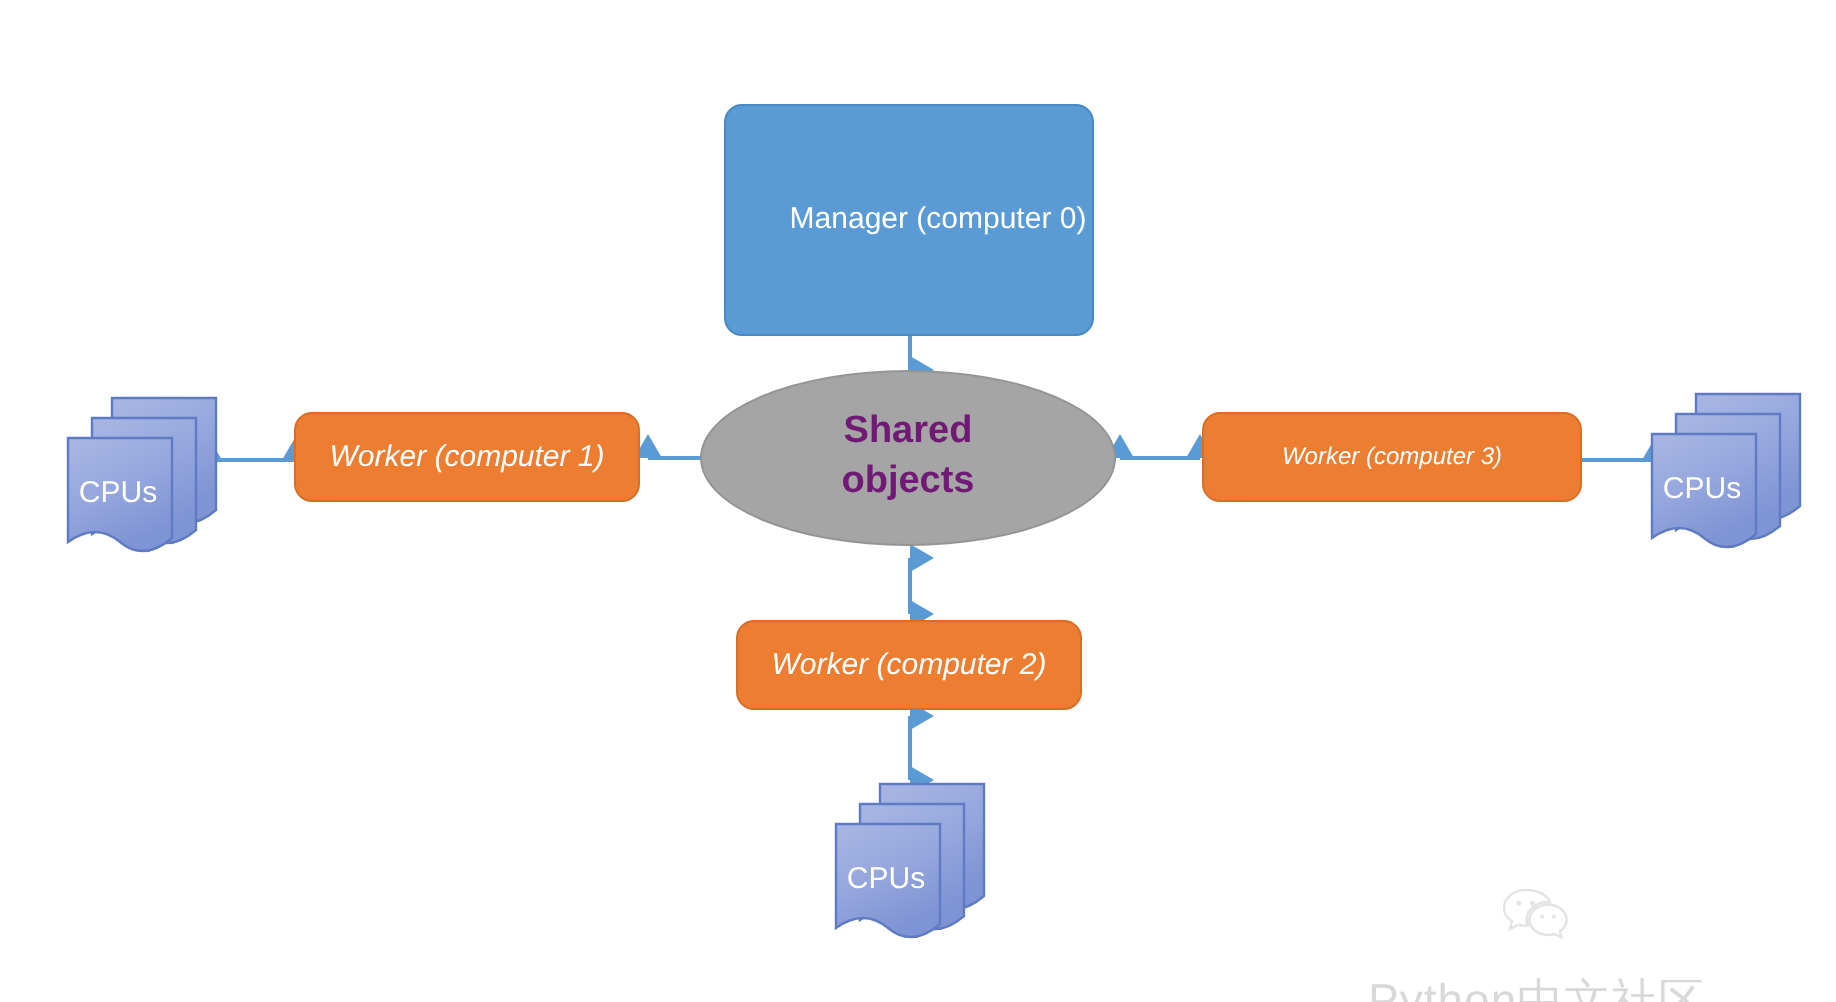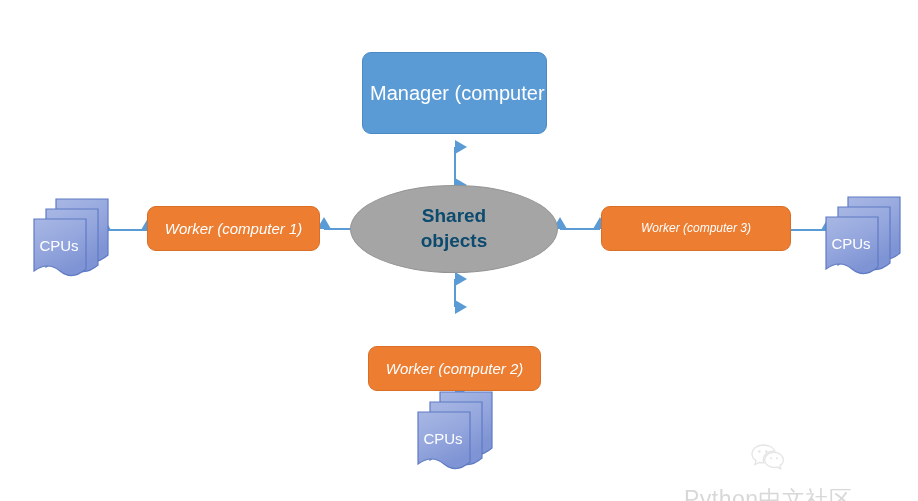--- a/index.html
+++ b/index.html
@@ -49,21 +49,21 @@
   
   .ellipse {
     position: absolute;
     box-sizing: border-box;
     background: #A5A5A5;
     border: 1px solid #949494;
     border-radius: 50%;
     display: flex;
     align-items: center;
     justify-content: center;
-    color: #0c4a6e;
+    color: #701a75;
     font-weight: bold;
     text-align: center;
     line-height: 1.30;
   }
 
   
   .docstack {
     position: absolute;
   }
   .docstack svg {
@@ -155,29 +155,29 @@
       <line x1="6" y1="8" x2="56" y2="8" stroke="#5B9BD5" stroke-width="2" marker-start="url(#ah-h)" marker-end="url(#ah-h)"></line>
     </svg>
   </div>
 
   <div class="conn" style="left:447px; top:352px;">
     <svg width="16" height="44" viewBox="0 0 16 44">
       <line x1="8" y1="6" x2="8" y2="38" stroke="#5B9BD5" stroke-width="2" marker-start="url(#ah-up)" marker-end="url(#ah-dn)"></line>
     </svg>
   </div>
 
-  <div class="node rect blue" style="left:362px; top:52px; width:185px; height:82px; font-size:20px;padding-left:29px;">
+  <div class="node rect blue" style="left:362px; top:52px; width:185px; height:116px; font-size:15px;padding-left:29px;">
     <span class="node-label">Manager (computer 0)</span>
   </div>
 
   <div class="node rect orange" style="left:147px; top:206px; width:173px; height:45px; font-size:15px;">
     <span class="node-label">Worker (computer 1)</span>
   </div>
 
-  <div class="node rect orange" style="left:368px; top:310px; width:173px; height:45px; font-size:15px;margin-top:36px;">
+  <div class="node rect orange" style="left:368px; top:310px; width:173px; height:45px; font-size:15px;">
     <span class="node-label">Worker (computer 2)</span>
   </div>
 
   <div class="node rect orange" style="left:601px; top:206px; width:190px; height:45px; font-size:12px;">
     <span class="node-label">Worker (computer 3)</span>
   </div>
 
   <div class="ellipse" style="left:350px; top:185px; width:208px; height:88px; font-size:19px;">
     <div>
       <span>Shared</span><br>

